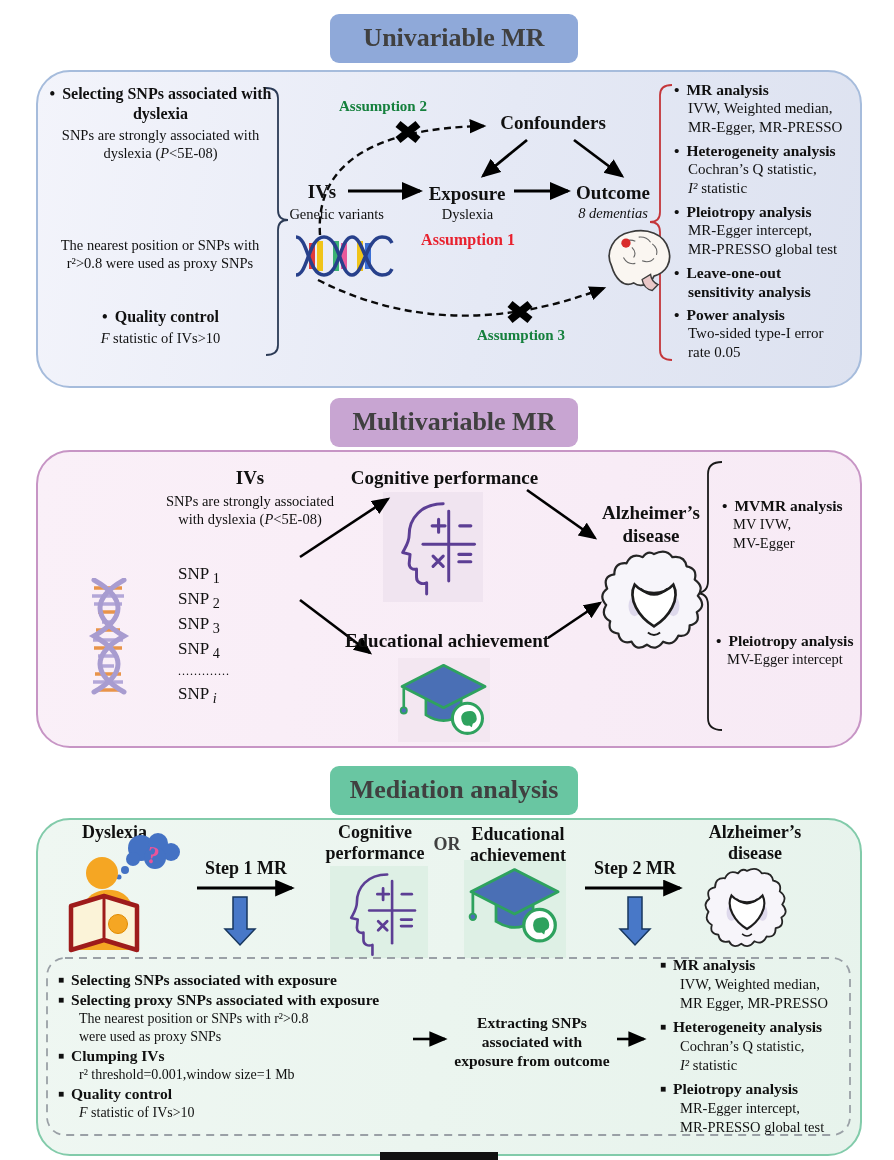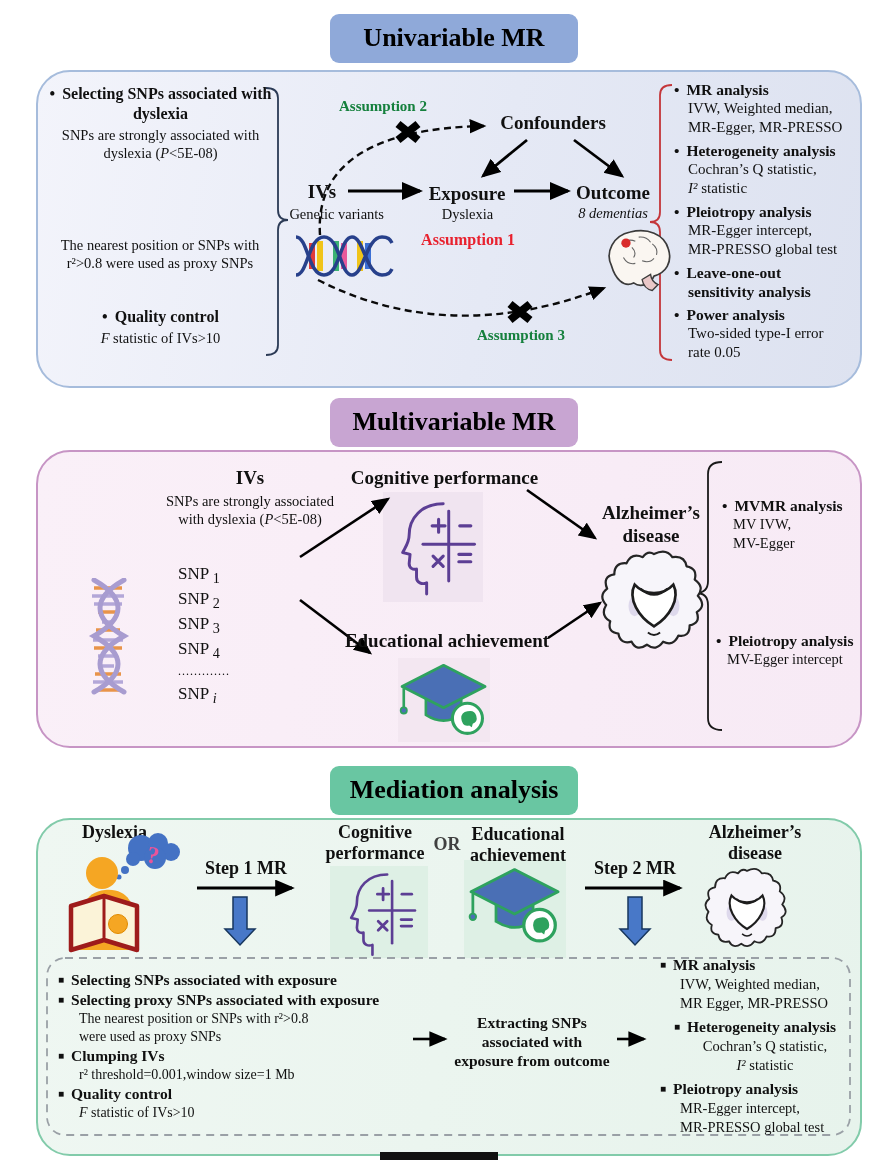--- a/index.html
+++ b/index.html
@@ -1,20 +1,20 @@
 <!DOCTYPE html>
 <html><head>
 <meta charset="utf-8">
 <style>
   html,body{margin:0;padding:0;background:#fff;}
   #fig{position:relative;width:894px;height:1160px;background:#fff;overflow:hidden;
        font-family:"Liberation Serif","DejaVu Serif",serif;color:#101010;}
   .abs{position:absolute;}
   .hdr{position:absolute;width:248px;height:49px;border-radius:9px;text-align:center;
-       font-weight:bold;font-size:26px;line-height:48px;color:#000000;}
+       font-weight:bold;font-size:26px;line-height:48px;color:#404040;}
   .panel{position:absolute;left:36px;width:822px;border-radius:34px;}
   .p1{background:linear-gradient(100deg,#f3f4fb,#e5e9f5 55%,#dde2f0);border:2px solid #a6bcdc;}
   .p2{background:linear-gradient(100deg,#faf0f8,#f7eaf5);border:2px solid #c795c5;}
   .p3{background:linear-gradient(100deg,#eff7f2,#e7f3ec);border:2px solid #82cbaa;}
   .t{position:absolute;line-height:1.22;}
   .c{text-align:center;}
   .b{font-weight:bold;}
   .it{font-style:italic;}
   .nw{white-space:nowrap;}
   .node{font-size:19px;font-weight:bold;}
@@ -347,21 +347,21 @@
     <span style="display:block;">associated with</span>
     <span style="display:block;">exposure from outcome</span>
   </div>
 
   <div class="t" style="left:660px;top:955px;width:190px;">
     <div style="margin-bottom:5px;">
       <div style="font-size:15.5px;font-weight:bold;line-height:20px;"><span class="sq">■</span><span>MR analysis</span></div>
       <div style="font-size:14.5px;line-height:18.5px;padding-left:20px;">IVW, Weighted median,</div>
       <div style="font-size:14.5px;line-height:18.5px;padding-left:20px;">MR Egger, MR-PRESSO</div>
     </div>
-    <div style="margin-bottom:5px;text-align:center;">
+    <div style="margin-bottom:5px;">
       <div style="font-size:15.5px;font-weight:bold;line-height:20px;"><span class="sq">■</span><span>Heterogeneity analysis</span></div>
       <div style="font-size:14.5px;line-height:18.5px;padding-left:20px;">Cochran’s Q statistic,</div>
       <div style="font-size:14.5px;line-height:18.5px;padding-left:20px;"><span class="it">I²</span><span> statistic</span></div>
     </div>
     <div>
       <div style="font-size:15.5px;font-weight:bold;line-height:20px;"><span class="sq">■</span><span>Pleiotropy analysis</span></div>
       <div style="font-size:14.5px;line-height:18.5px;padding-left:20px;">MR-Egger intercept,</div>
       <div style="font-size:14.5px;line-height:18.5px;padding-left:20px;">MR-PRESSO global test</div>
     </div>
   </div>

